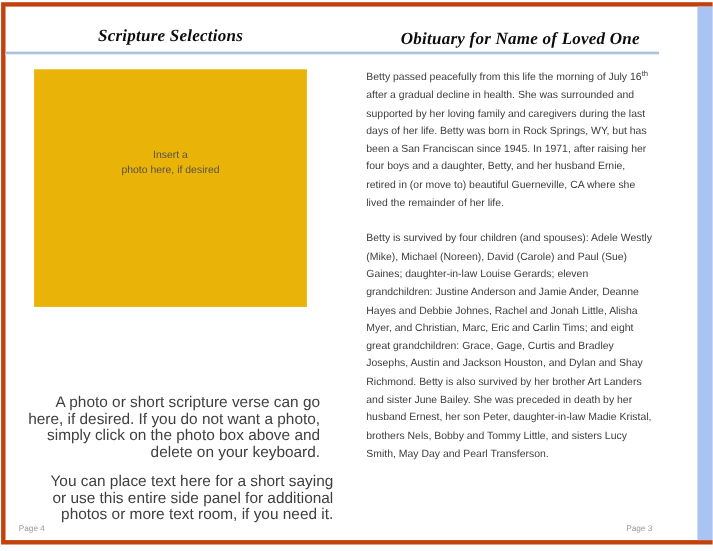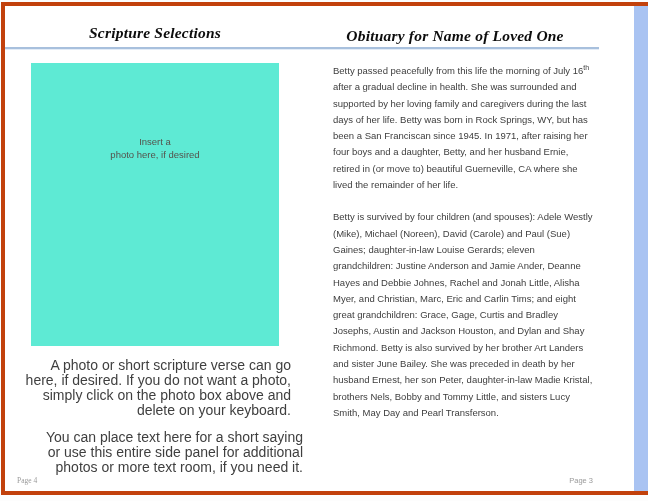--- a/index.html
+++ b/index.html
@@ -33,38 +33,38 @@
     text-align: center;
     font-family: "Liberation Serif", serif;
     font-weight: bold;
     font-style: italic;
     font-size: 15.5px;
     color: #0d0d0d;
     letter-spacing: 0.2px;
     white-space: nowrap;
   }
   .title-left  { left: 0px;  top: 18px; width: 300px; }
-  .title-right { left: 314px; top: 21px; width: 272px; }
+  .title-right { left: 332px; top: 21px; width: 272px; }
   .header-rule {
     position: absolute;
     left: 0px;
     top: 41px;
     width: 594px;
     height: 2px;
     background: #a8c0dd;
     border-bottom: 1px solid #e3ecf7;
   }
   
   .photo-box {
     position: absolute;
     left: 26px;
     top: 57px;
     width: 248px;
-    height: 283px;
-    background: #5eead4;
+    height: 216px;
+    background: #eab308;
   }
   .photo-box-text {
     margin-top: 72px;
     text-align: center;
     font-size: 9.5px;
     line-height: 13px;
     color: #55524c;
     white-space: pre-line;
   }
   .scripture-note {
@@ -76,21 +76,21 @@
     line-height: 15px;
     color: #3f3f3f;
   }
   .note-1 { top: 352px; }
   .note-2 { top: 424px; margin-left: 12px; }
   .page-number {
     position: absolute;
     font-size: 7.5px;
     color: #9a9a9a;
   }
-  .page-num-left  { left: 12px;  bottom: 6px; font-family: Liberation Serif, serif; }
+  .page-num-left  { left: 12px;  bottom: 6px; }
   .page-num-right { left: 500px; bottom: 6px; width: 88px; text-align: right; }
   
   .obituary-body {
     position: absolute;
     left: 328px;
     top: 57px;
     width: 261px;
     font-size: 9.5px;
     line-height: 16.3px;
     color: #3d3d3d;

